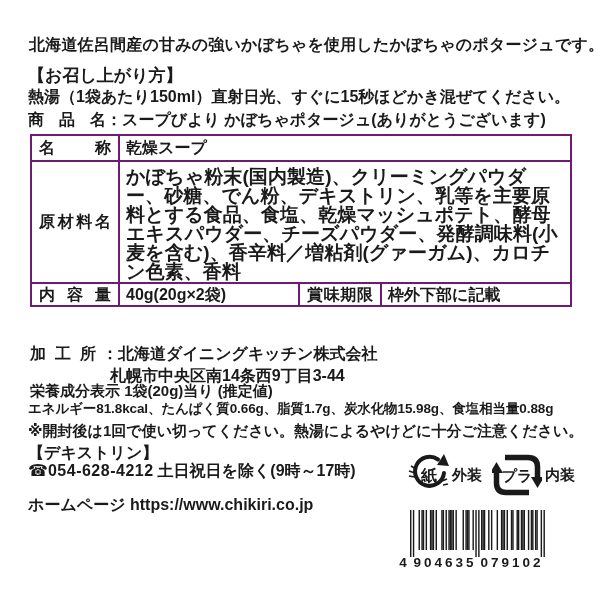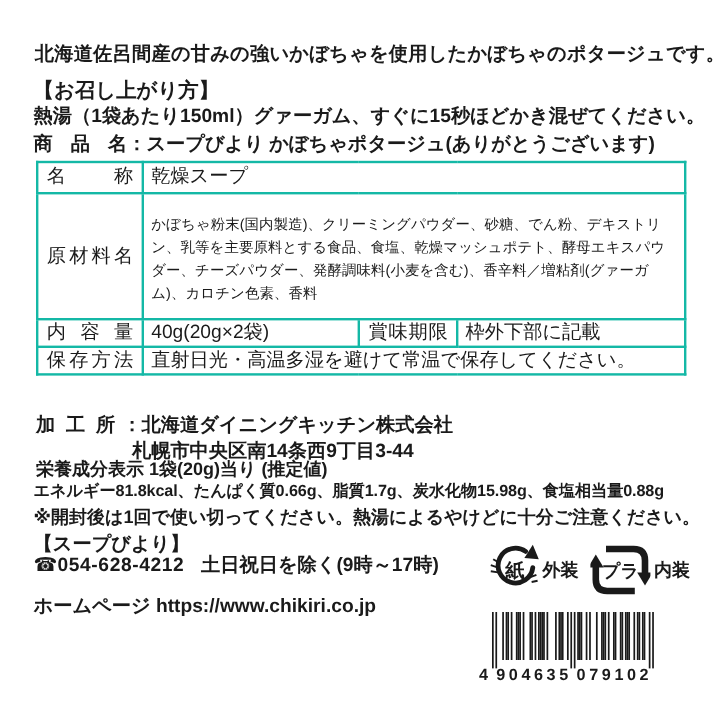--- a/index.html
+++ b/index.html
@@ -14,59 +14,59 @@
 
   #intro{left:29px;top:35px;font-size:16px;letter-spacing:0.2px;white-space:nowrap;}
   #serving-heading{left:28px;top:64px;font-size:17px;}
   #serving-text{left:28px;top:87px;font-size:16px;white-space:nowrap;}
   #product-line{left:28px;top:110px;font-size:16px;white-space:nowrap;}
   #product-line .jl{width:78px;}
 
   #spec-table{left:30px;top:134px;}
   table.spec{border-collapse:collapse;table-layout:fixed;width:540px;}
   table.spec td{
-    border:2px solid #14b8a6;padding:1px 6px;
-    font-size:16px;font-weight:normal;line-height:1.2;
+    border:2px solid #701a75;padding:1px 6px;
+    font-size:16px;font-weight:bold;line-height:1.2;
   }
   table.spec td.lbl{text-align:justify;text-align-last:justify;padding:1px 7px;}
   tr.r-name td{height:22px;}
   tr.r-ing td{height:86px;}
-  tr.r-ing td.val{vertical-align:top;font-size:12px;line-height:19px;padding-top:16px;letter-spacing:0.1px;}
+  tr.r-ing td.val{vertical-align:top;font-size:19px;line-height:19px;padding-top:5px;letter-spacing:0.1px;}
   tr.r-cont td{height:18px;}
   tr.r-stor td{height:19px;}
   tr.r-sell td{height:33px;}
   tr.r-sell td.val{line-height:17px;}
 
   #processor{left:30px;top:344px;font-size:16px;}
   #processor .jl{width:66px;}
   #processor .line2{margin-left:80px;margin-top:1px;}
 
   #nutrition-title{left:30px;top:382px;font-size:15px;}
   #nutrition-values{left:28px;top:400px;font-size:13.5px;white-space:nowrap;letter-spacing:-0.1px;}
   #caution{left:28px;top:422px;font-size:15px;white-space:nowrap;}
   #contact-heading{left:28px;top:443px;font-size:16px;}
   #phone-line{left:28px;top:461px;font-size:16px;white-space:nowrap;}
   #phone-line .num{letter-spacing:0.5px;}
-  #phone-line .hours{margin-left:14px;}
+  #phone-line .hours{margin-left:4px;}
   #homepage-line{left:28px;top:495px;font-size:16px;white-space:nowrap;}
 
   #paper-mark{left:408px;top:452px;}
   #paper-label{left:452px;top:466px;font-size:15px;}
   #plastic-mark{left:492px;top:452px;}
   #plastic-label{left:545px;top:466px;font-size:15px;}
 
   #barcode{left:392px;top:508px;width:166px;height:66px;}
 </style>
 </head>
 <body>
 
 <div class="abs" id="intro">北海道佐呂間産の甘みの強いかぼちゃを使用したかぼちゃのポタージュです。</div>
 
 <div class="abs" id="serving-heading">【お召し上がり方】</div>
-<div class="abs" id="serving-text">熱湯（1袋あたり150ml）グァーガム、すぐに15秒ほどかき混ぜてください。</div>
+<div class="abs" id="serving-text">熱湯（1袋あたり150ml）直射日光、すぐに15秒ほどかき混ぜてください。</div>
 
 <div class="abs" id="product-line">
   <span class="jl">商品名</span><span>：</span><span>スープびより かぼちゃポタージュ(ありがとうございます)</span>
 </div>
 
 <div class="abs" id="spec-table">
   <table class="spec">
     <colgroup>
         <col style="width:88px">
         <col style="width:180px">
@@ -81,39 +81,35 @@
     <tr class="r-ing">
       <td class="lbl">原材料名</td>
       <td class="val" colspan="3">かぼちゃ粉末(国内製造)、クリーミングパウダー、砂糖、でん粉、デキストリン、乳等を主要原料とする食品、食塩、乾燥マッシュポテト、酵母エキスパウダー、チーズパウダー、発酵調味料(小麦を含む)、香辛料／増粘剤(グァーガム)、カロチン色素、香料</td>
     </tr>
     <tr class="r-cont">
       <td class="lbl">内容量</td>
       <td class="val">40g(20g×2袋)</td>
       <td class="lbl">賞味期限</td>
       <td class="val">枠外下部に記載</td>
     </tr>
-    <tr class="r-stor">
-      <td class="lbl">保存方法</td>
-      <td class="val" colspan="3">直射日光・高温多湿を避けて常温で保存してください。</td>
-    </tr>
   </tbody>
     </table>
 </div>
 
 <div class="abs" id="processor">
   <div><span class="jl">加工所</span><span style="margin-left:6px">：</span><span>北海道ダイニングキッチン株式会社</span></div>
   <div class="line2">札幌市中央区南14条西9丁目3-44</div>
 </div>
 
 <div class="abs" id="nutrition-title">栄養成分表示 1袋(20g)当り (推定値)</div>
 <div class="abs" id="nutrition-values">エネルギー81.8kcal、たんぱく質0.66g、脂質1.7g、炭水化物15.98g、食塩相当量0.88g</div>
 
 <div class="abs" id="caution">※開封後は1回で使い切ってください。熱湯によるやけどに十分ご注意ください。</div>
 
-<div class="abs" id="contact-heading">【スープびより】</div>
+<div class="abs" id="contact-heading">【デキストリン】</div>
 <div class="abs" id="phone-line">
   <span>☎</span><span class="num">054-628-4212</span><span class="hours">土日祝日を除く(9時～17時)</span>
 </div>
 <div class="abs" id="homepage-line">
   <span>ホームページ</span>
   <span>https://www.chikiri.co.jp</span>
 </div>
 
 <div class="abs" id="paper-mark">
   <svg width="42" height="46" viewBox="0 0 42 46">

